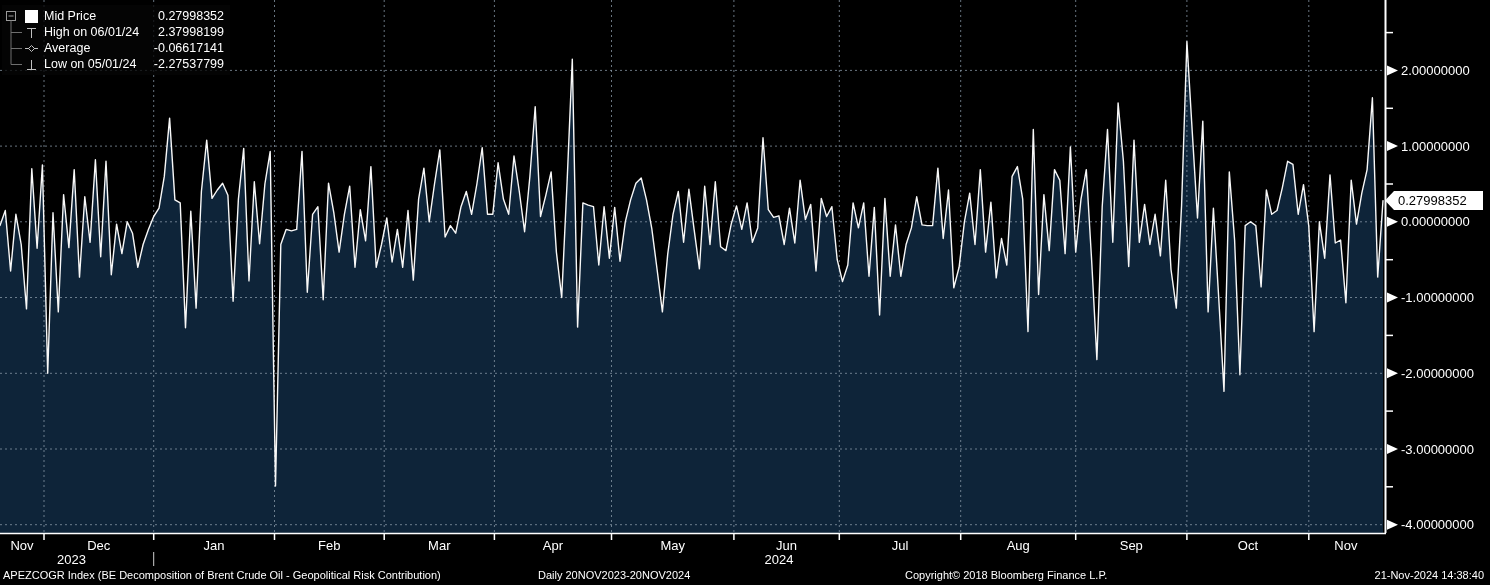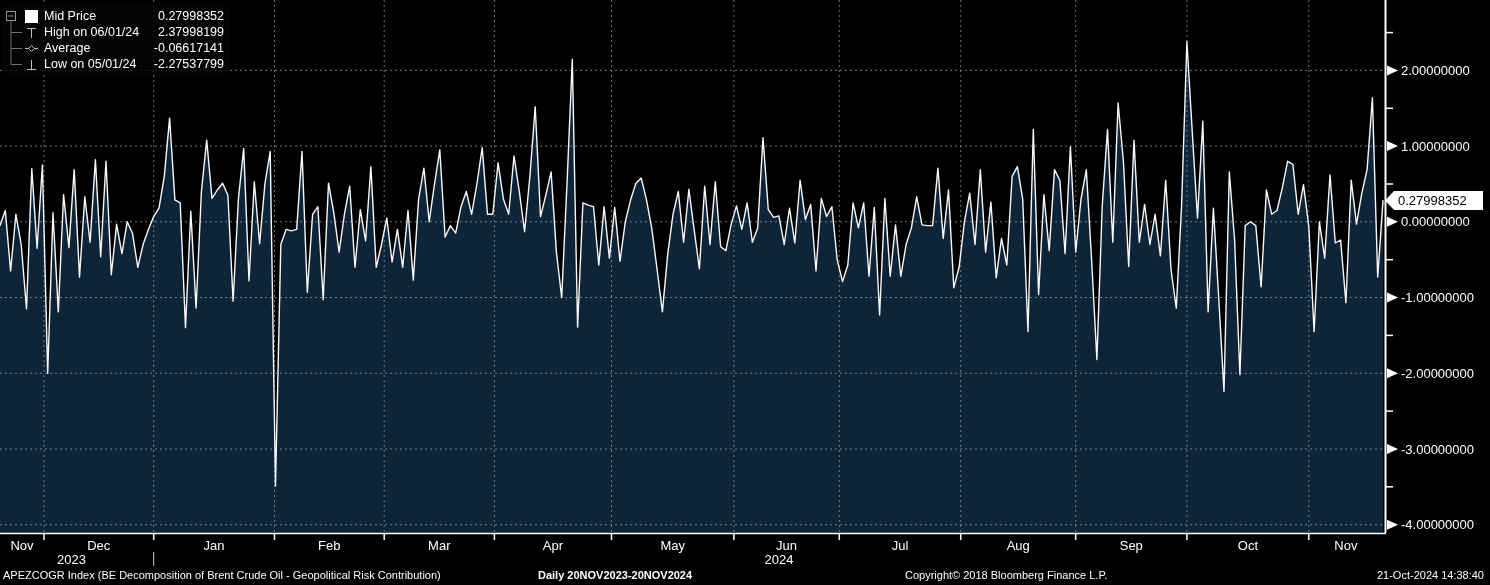--- a/index.html
+++ b/index.html
@@ -12,21 +12,21 @@
   .lrow{position:relative;height:16px;line-height:16px;font-size:12.5px;
         display:flex;align-items:center;padding-left:42px;padding-right:6px;}
   .llabel{white-space:nowrap;}
   .lvalue{margin-left:auto;white-space:nowrap;}
   .legend svg.tree{position:absolute;left:0;top:0;pointer-events:none;}
   
   .footer{position:absolute;left:0;top:567px;width:1490px;height:18px;background:#000;
           font-size:11px;color:#fff;z-index:6;}
   .footer span{position:absolute;top:2px;white-space:nowrap;}
   .f-title{left:3px;}
-  .f-period{left:538px;font-weight:bold;}
+  .f-period{left:538px;}
   .f-copy{left:905px;}
   .f-time{right:6px;}
 </style>
 </head>
 <body>
 
 <div class="root">
 
   <svg id="plot" width="1490" height="585" viewBox="0 0 1490 585">
       <polygon points="0,533 0,225.6 5.3,210.5 10.6,271 15.9,214.3 21.2,244.5 26.5,308.9 31.8,168.8 37.1,248.3 42.4,165 47.7,373.3 53,212.7 58.3,311.9 63.6,194.6 68.9,247.6 74.2,169.6 79.5,277.1 84.8,196.8 90.1,242.3 95.4,159.7 100.7,256.7 106,161.3 111.3,274.8 116.6,224.1 121.9,253.6 127.2,221.8 132.5,233.2 137.8,267.3 143.1,244.5 148.4,229.4 153.7,216.5 159,208.2 164.3,176.4 169.6,118.1 174.9,199.9 180.2,202.9 185.5,327.8 190.8,211.2 196.1,308.1 201.4,191.5 206.7,140.1 212,198.4 217.3,190 222.6,183.2 227.9,195.3 233.1,301.3 238.4,199.1 243.7,148.4 249,280.9 254.3,181.7 259.6,243.8 264.9,184 270.2,151.4 275.5,486.1 280.8,244.5 286.1,229.4 291.4,230.9 296.7,229.4 302,151.4 307.3,292.2 312.6,214.3 317.9,206.7 323.2,299.8 328.5,183.2 333.8,212.7 339.1,252.1 344.4,214.3 349.7,186.2 355,267.3 360.3,209.7 365.6,240.8 370.9,166.6 376.2,267.3 381.5,244.5 386.8,218 392.1,262 397.4,229.4 402.7,267.3 408,210.5 413.3,280.1 418.6,199.1 423.9,168.1 429.2,221.8 434.5,184 439.8,149.9 445.1,237 450.4,225.6 455.7,233.2 461,206.7 466.3,191.5 471.6,214.3 476.9,184 482.2,147.6 487.5,214.3 492.8,214.3 498.1,162.8 503.4,199.1 508.7,214.3 514,156 519.3,191.5 524.6,231.7 529.9,176.4 535.2,106.8 540.5,216.5 545.8,195.3 551.1,171.9 556.4,252.1 561.7,297.5 567,184 572.3,59.1 577.6,327.1 582.9,202.9 588.2,205.2 593.5,206.7 598.8,265 604.1,206.7 609.4,258.2 614.7,207.4 620,261.2 625.3,221.8 630.6,199.9 635.9,183.2 641.2,177.9 646.5,199.9 651.8,228.6 657.1,269.5 662.4,311.9 667.7,254.4 673,214.3 678.3,191.5 683.6,242.3 688.9,189.3 694.1,229.4 699.4,268.8 704.7,186.2 710,244.5 715.3,181.7 720.6,246.8 725.9,250.6 731.2,224.1 736.5,205.9 741.8,229.4 747.1,202.9 752.4,242.3 757.7,227.9 763,137.8 768.3,209.7 773.6,217.3 778.9,215.8 784.2,244.5 789.5,208.2 794.8,243 800.1,180.2 805.4,219.6 810.7,204.4 816,271 821.3,198.4 826.6,216.5 831.9,206.7 837.2,259.7 842.5,281.6 847.8,265 853.1,202.9 858.4,227.9 863.7,202.9 869,276.3 874.3,207.4 879.6,315 884.9,198.4 890.2,276.3 895.5,224.9 900.8,276.3 906.1,244.5 911.4,227.9 916.7,196.8 922,224.9 927.3,225.6 932.6,225.6 937.9,168.1 943.2,238.5 948.5,190 953.8,287.7 959.1,267.3 964.4,221.8 969.7,193.1 975,244.5 980.3,169.6 985.6,252.1 990.9,202.1 996.2,277.9 1001.5,238.5 1006.8,265 1012.1,176.4 1017.4,166.6 1022.7,199.1 1028,331.6 1033.3,129.5 1038.6,294.5 1043.9,194.6 1049.2,250.6 1054.5,169.6 1059.8,180.2 1065.1,253.6 1070.4,146.9 1075.7,252.1 1081,199.1 1086.3,169.6 1091.6,259.7 1096.9,359.6 1102.2,206.7 1107.5,129.5 1112.8,242.3 1118.1,103 1123.4,161.3 1128.7,266.5 1134,140.1 1139.3,242.3 1144.6,204.4 1149.9,244.5 1155.1,214.3 1160.4,255.9 1165.7,180.2 1171,269.5 1176.3,308.1 1181.6,205.2 1186.9,41.6 1192.2,131 1197.5,218 1202.8,121.1 1208.1,311.9 1213.4,208.2 1218.7,297.5 1224,391.4 1229.3,171.9 1234.6,240 1239.9,374.8 1245.2,225.6 1250.5,221.8 1255.8,225.6 1261.1,286.9 1266.4,190 1271.7,214.3 1277,210.5 1282.3,187.8 1287.6,161.3 1292.9,164.3 1298.2,214.3 1303.5,184.7 1308.8,226.4 1314.1,331.6 1319.4,221.8 1324.7,258.2 1330,174.9 1335.3,243 1340.6,240 1345.9,302.8 1351.2,180.2 1356.5,224.1 1361.8,193.1 1367.1,169.6 1372.4,97.7 1377.7,277.1 1383,200.6 1383,533" fill="#0e2439"></polygon>
@@ -131,16 +131,16 @@
     <div class="lrow">
       <span class="llabel">Low on 05/01/24</span>
       <span class="lvalue">-2.27537799</span>
     </div>
   </div>
 
   <div class="footer">
     <span class="f-title">APEZCOGR Index (BE Decomposition of Brent Crude Oil - Geopolitical Risk Contribution)</span>
     <span class="f-period">Daily 20NOV2023-20NOV2024</span>
     <span class="f-copy">Copyright© 2018 Bloomberg Finance L.P.</span>
-    <span class="f-time">21-Oct-2024 14:38:40</span>
+    <span class="f-time">21-Nov-2024 14:38:40</span>
   </div>
 
 </div>
 
 </body></html>

